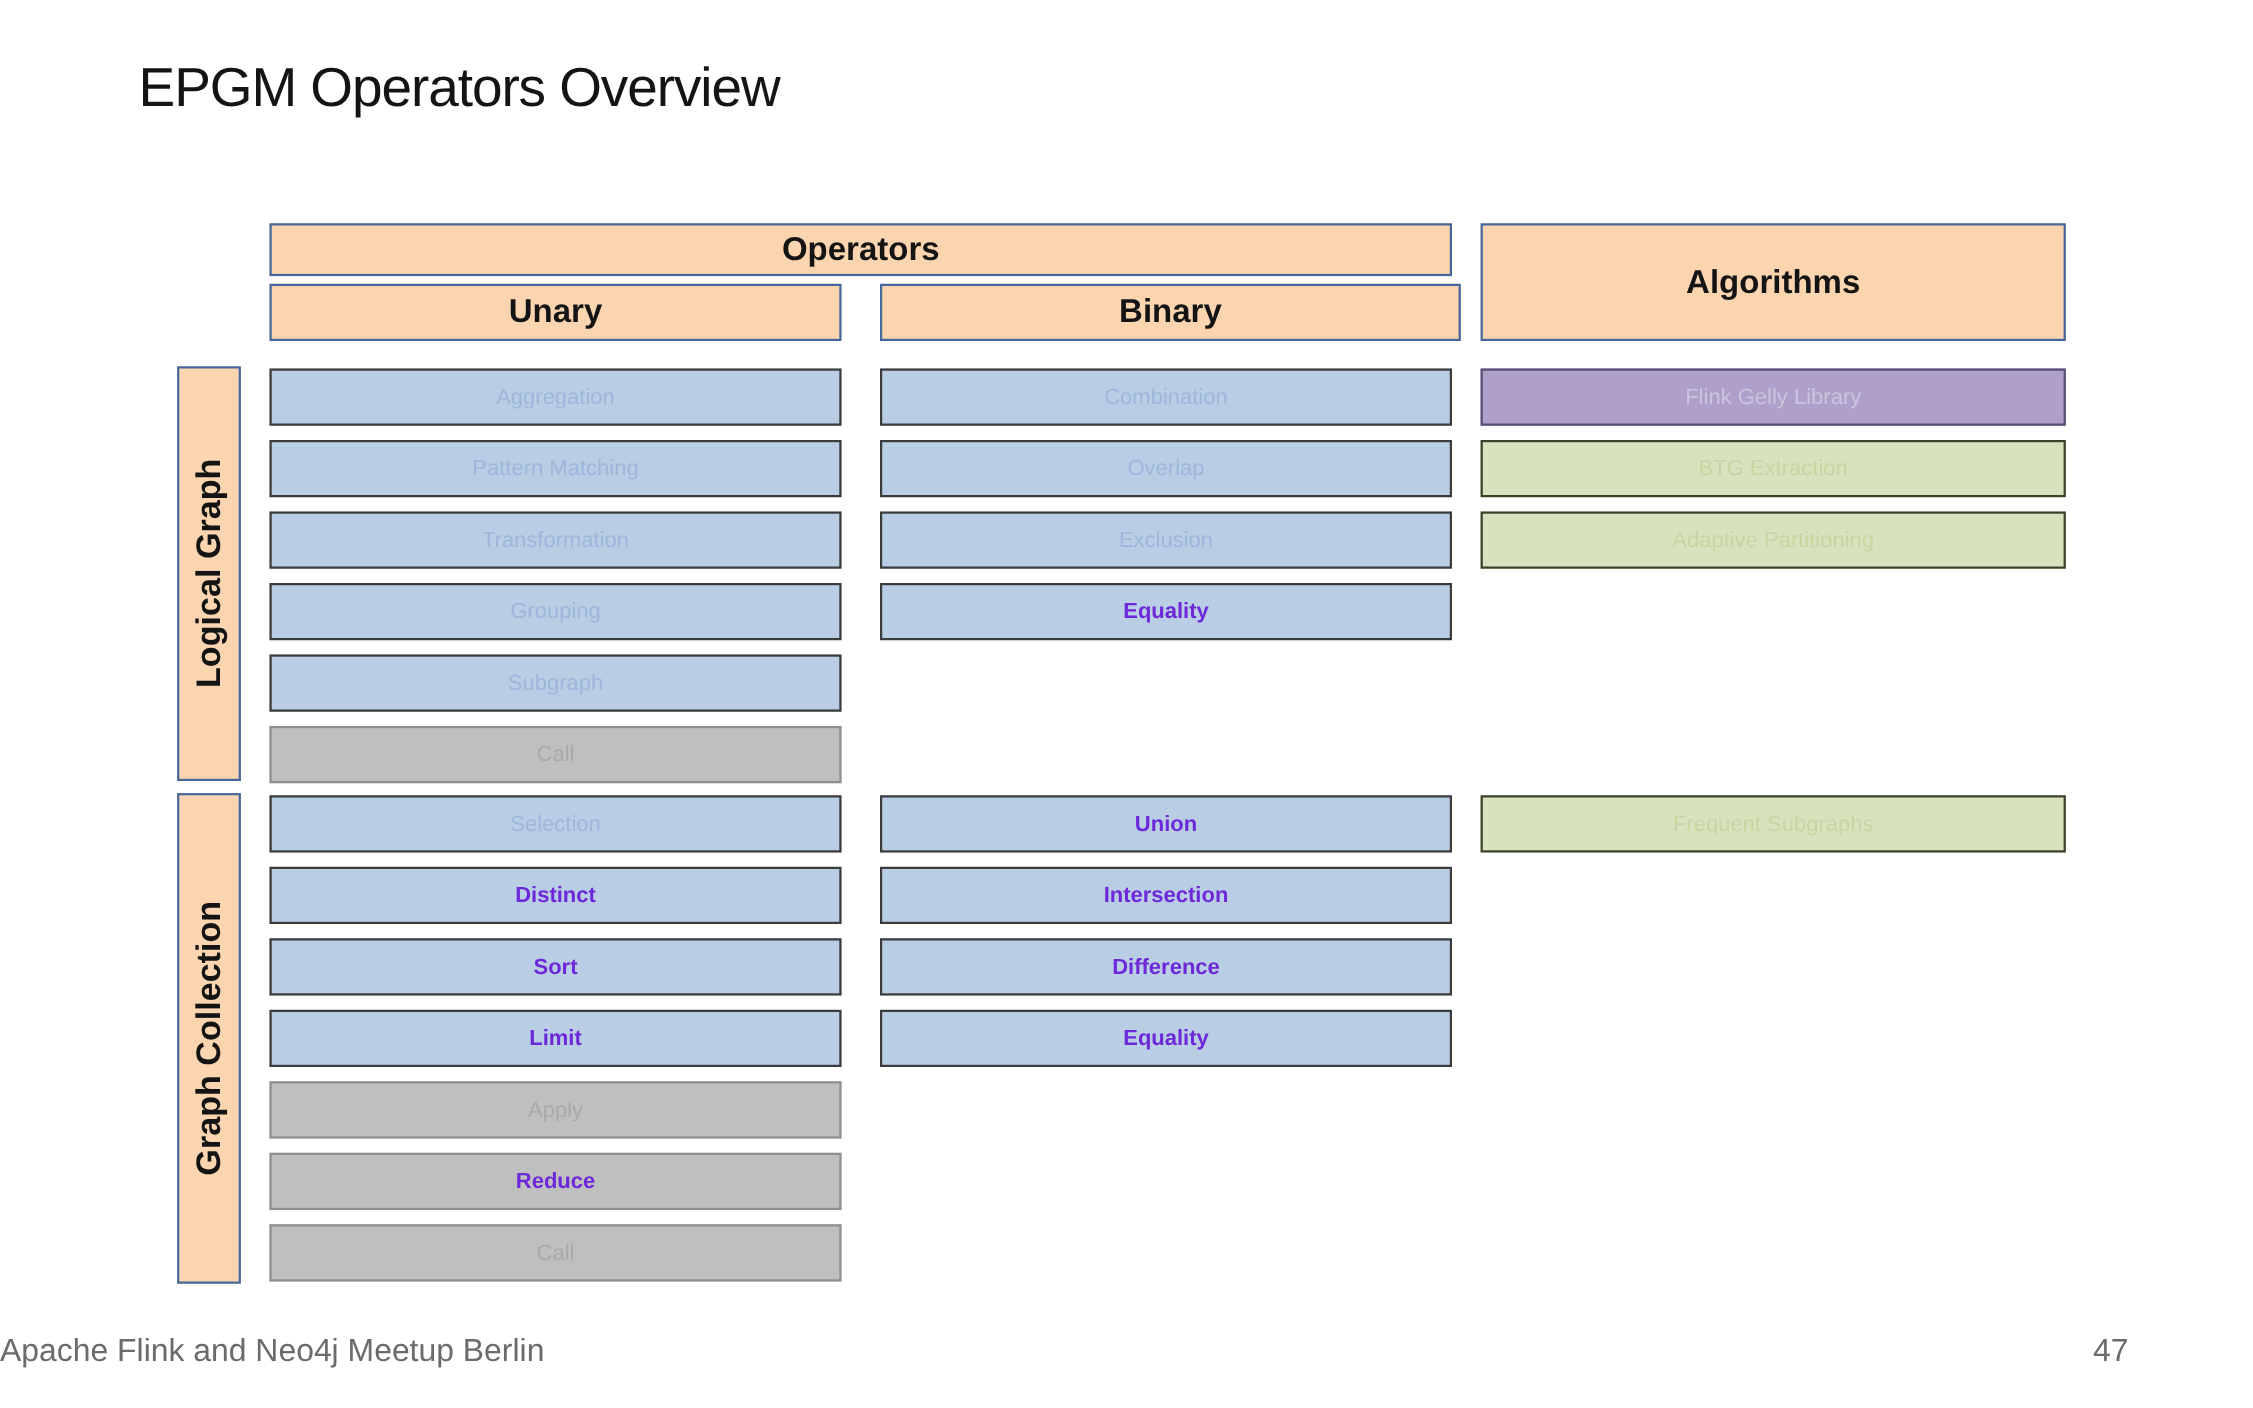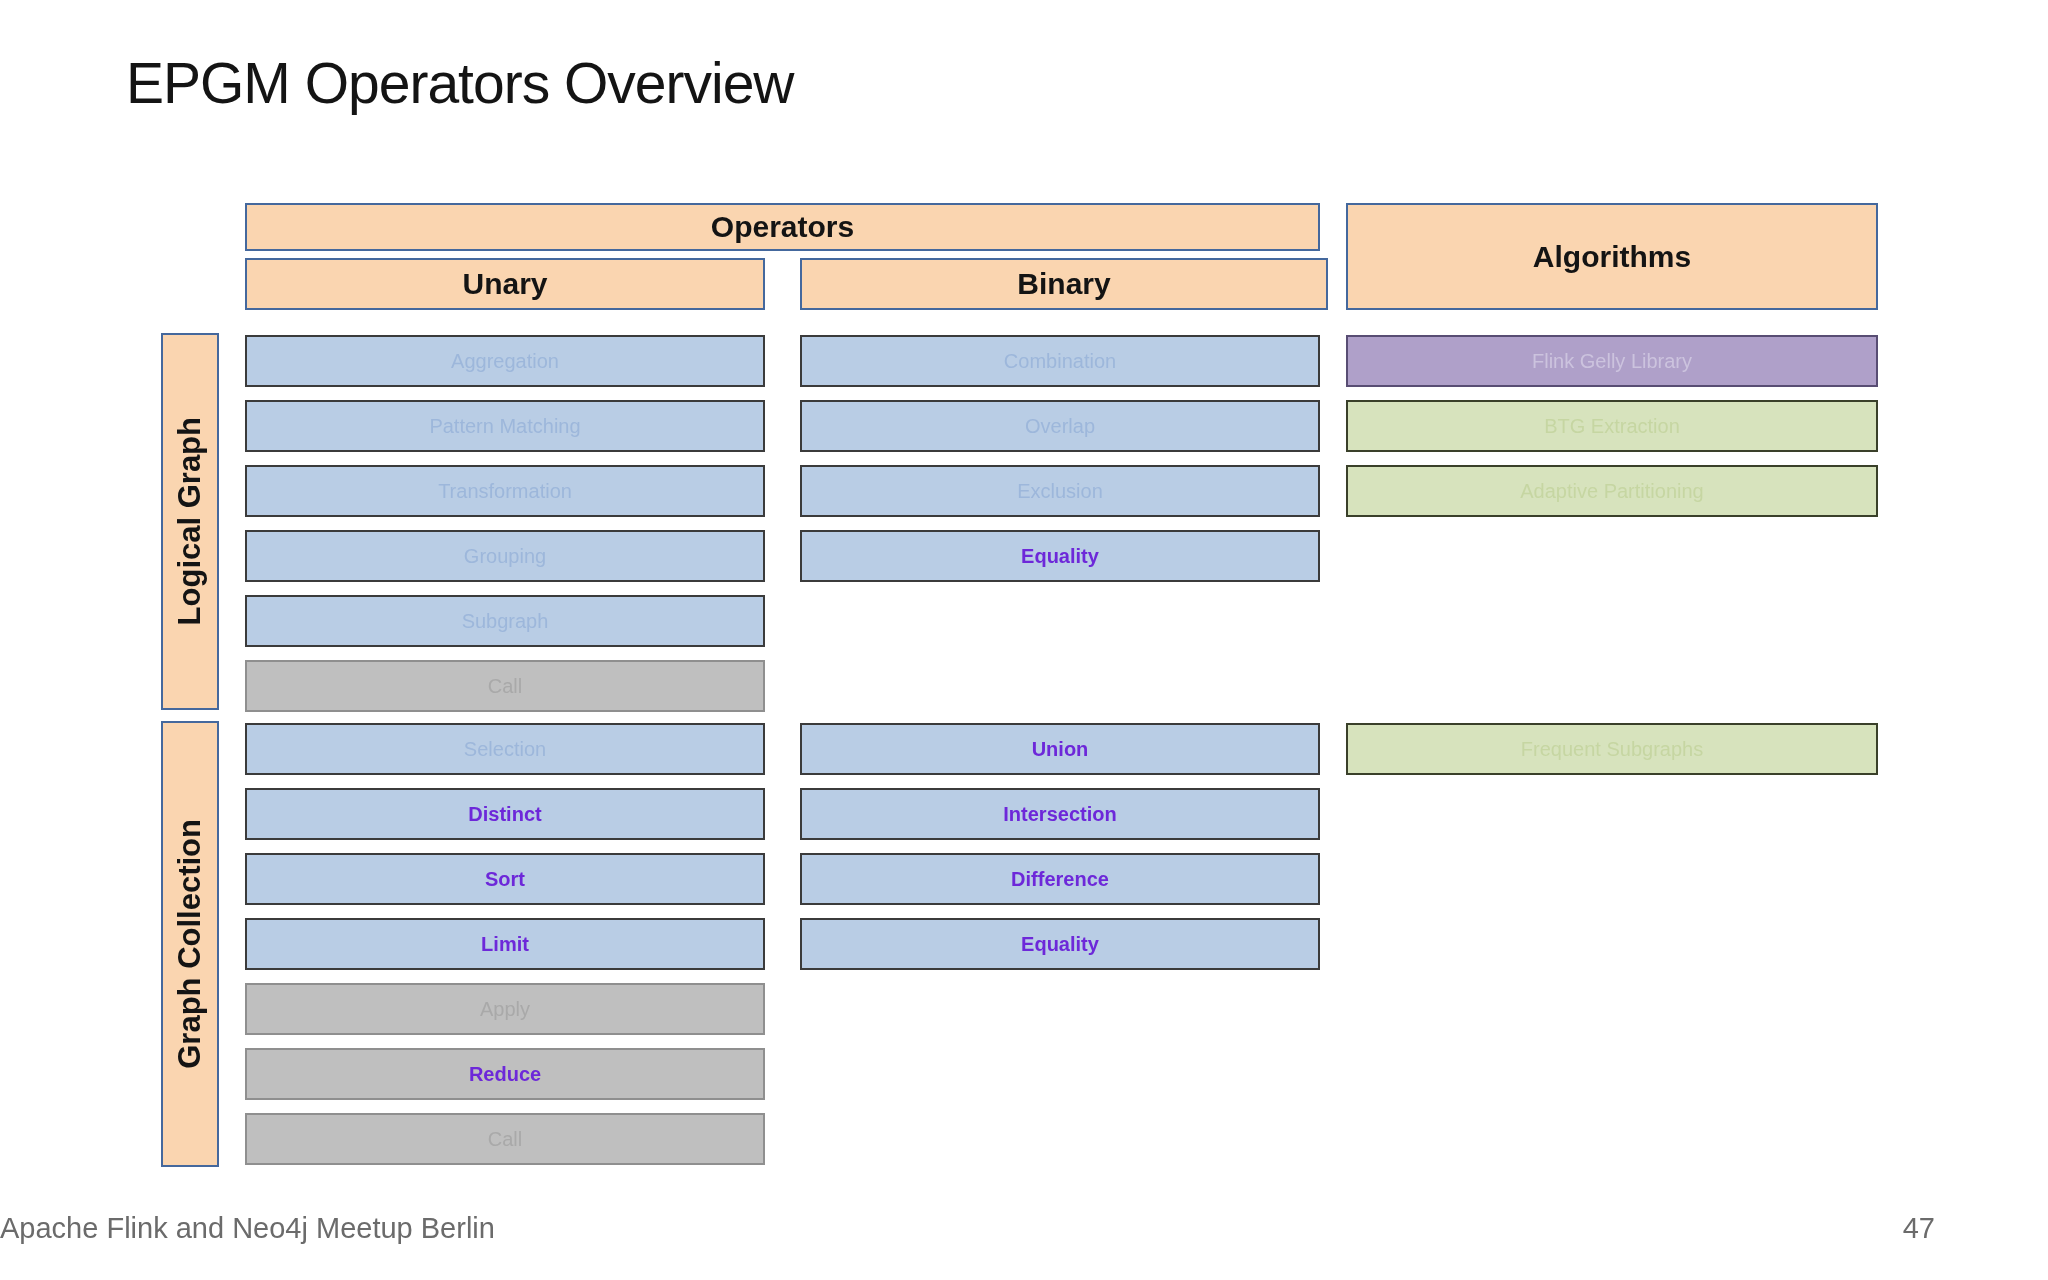--- a/index.html
+++ b/index.html
@@ -3,21 +3,21 @@
 <meta charset="utf-8">
 <style>
   html,body{margin:0;padding:0;}
   body{
     width:2048px;height:1280px;background:#ffffff;position:relative;overflow:hidden;
     font-family:"Liberation Sans", sans-serif;color:#141414;
   }
   .slide{position:absolute;inset:0;}
   .slide-title{
     position:absolute;left:126px;top:50px;margin:0;
-    font-size:57px;font-weight:400;letter-spacing:-1px;color:#141414;
+    font-size:50px;font-weight:400;letter-spacing:-1px;color:#141414;
   }
   
   .hdr{
     position:absolute;box-sizing:border-box;
     background:#FAD5B0;border:2px solid #44689D;
     display:flex;align-items:center;justify-content:center;
     font-weight:700;font-size:30px;color:#141414;
   }
   .hdr-operators{left:245px;top:203px;width:1075px;height:48px;}
   .hdr-unary{left:245px;top:258px;width:520px;height:52px;}

